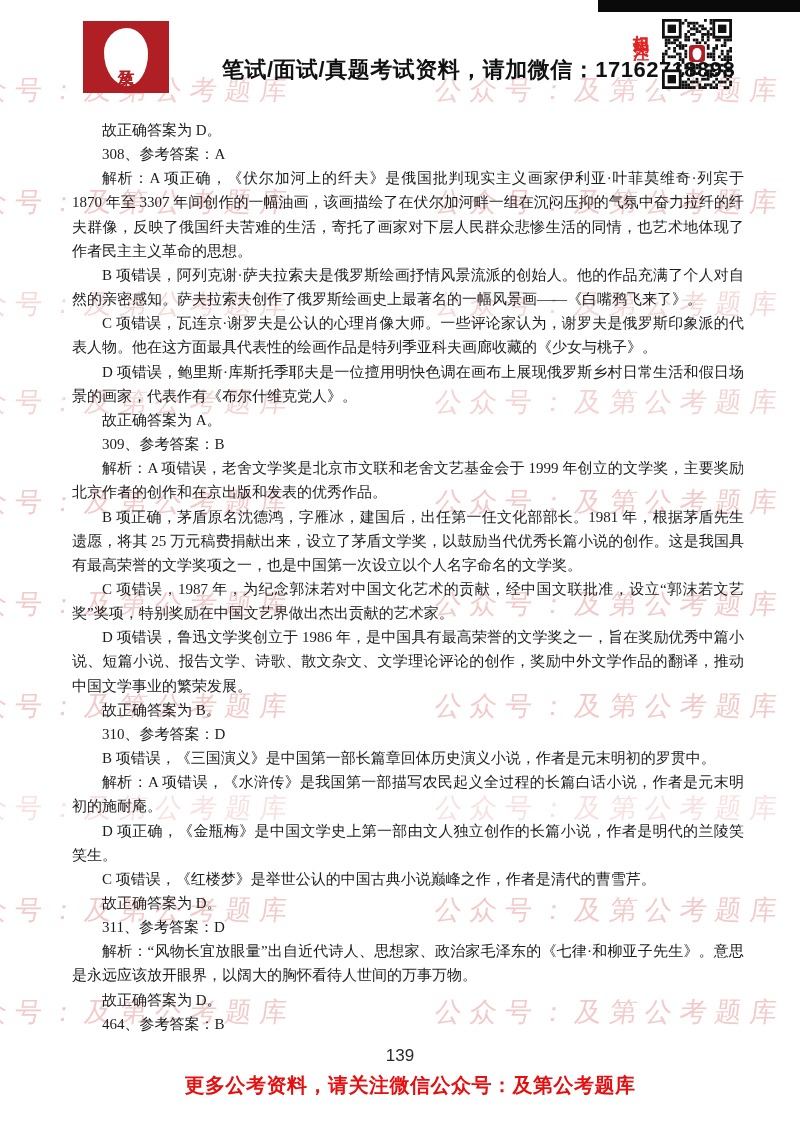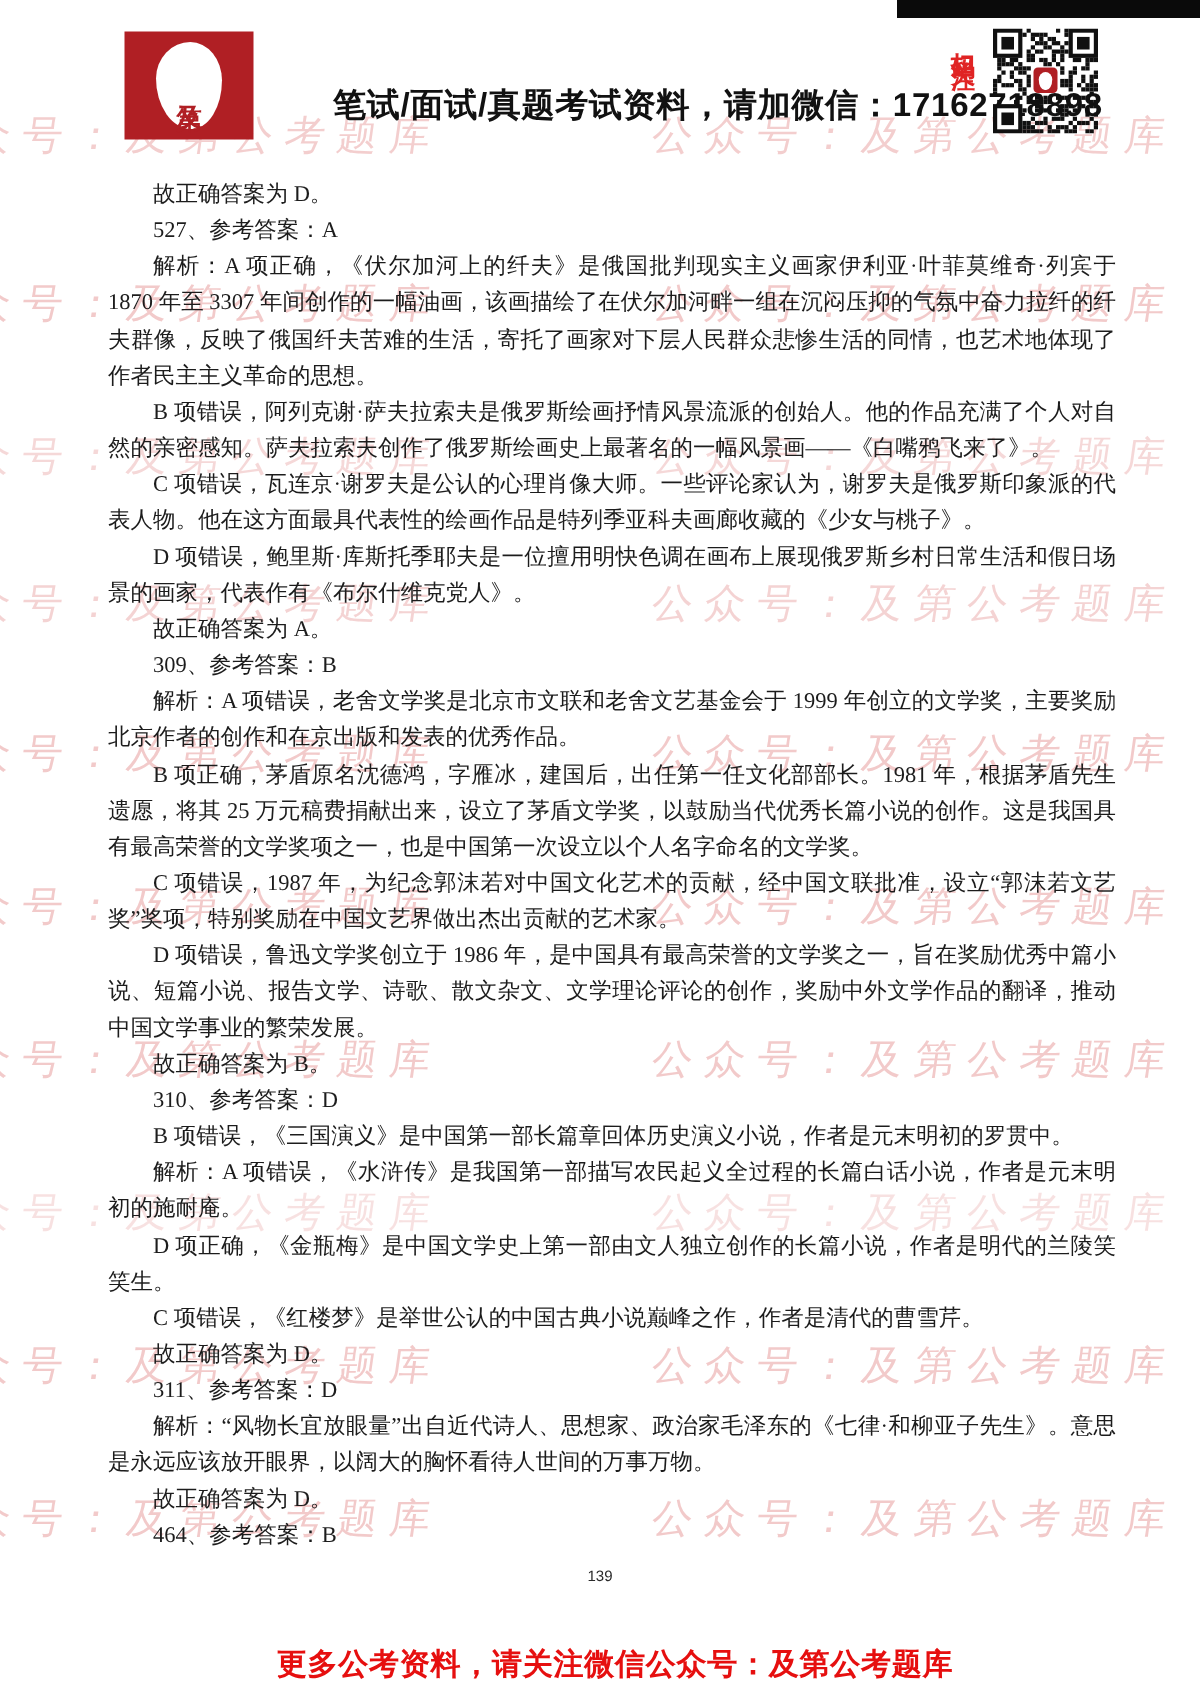--- a/index.html
+++ b/index.html
@@ -35,24 +35,24 @@
           font-family:"Liberation Serif",serif;}
 
   
   .content{position:absolute;left:72px;top:118px;width:672px;height:918px;overflow:hidden;
            font-size:15px;line-height:24.15px;text-align:justify;}
   .content p{margin:0;text-indent:2em;}
   .content p.tight{letter-spacing:-0.8px;}
 
   
   .page-num{position:absolute;left:0;top:1046px;width:800px;text-align:center;
-            font-size:10px;color:#2a2a2a;font-family:"Liberation Sans","DejaVu Sans",sans-serif;}
+            font-size:17px;color:#2a2a2a;font-family:"Liberation Sans","DejaVu Sans",sans-serif;}
   .footer-notice{position:absolute;left:20px;top:1072px;width:780px;text-align:center;
                  font-weight:bold;font-size:20px;letter-spacing:.5px;
-                 font-family:"Liberation Sans","DejaVu Sans",sans-serif;margin-top:24px;}
+                 font-family:"Liberation Sans","DejaVu Sans",sans-serif;}
 </style>
 </head>
 <body>
 
 <div class="page">
 
   <div class="wm-layer">
       <div class="wm-row" style="top: 72px; opacity: 0.5; color: rgb(232, 159, 159);">公众号：及第公考题库　　　　公众号：及第公考题库</div>
       <div class="wm-row" style="top: 184px; opacity: 0.55; color: rgb(232, 159, 159);">公众号：及第公考题库　　　　公众号：及第公考题库</div>
       <div class="wm-row" style="top: 286px; opacity: 0.4; color: rgb(232, 159, 159);">公众号：及第公考题库　　　　公众号：及第公考题库</div>
@@ -286,21 +286,21 @@
         <rect x="2.8" y="53.199999999999996" width="14" height="14" fill="#ffffff"></rect>
         <rect x="5.6" y="56" width="8.399999999999999" height="8.399999999999999" fill="#101010"></rect>
       </svg>
     <div class="qr-logo" style="background: rgb(176, 31, 36);">
       <div class="blob"></div>
     </div>
   </div>
 
   <div class="content">
       <p>故正确答案为 D。</p>
-      <p>527、参考答案：A</p>
+      <p>308、参考答案：A</p>
       <p>解析：A 项正确，《伏尔加河上的纤夫》是俄国批判现实主义画家伊利亚·叶菲莫维奇·列宾于 1870 年至 3307 年间创作的一幅油画，该画描绘了在伏尔加河畔一组在沉闷压抑的气氛中奋力拉纤的纤夫群像，反映了俄国纤夫苦难的生活，寄托了画家对下层人民群众悲惨生活的同情，也艺术地体现了作者民主主义革命的思想。</p>
       <p>B 项错误，阿列克谢·萨夫拉索夫是俄罗斯绘画抒情风景流派的创始人。他的作品充满了个人对自然的亲密感知。萨夫拉索夫创作了俄罗斯绘画史上最著名的一幅风景画——《白嘴鸦飞来了》。</p>
       <p>C 项错误，瓦连京·谢罗夫是公认的心理肖像大师。一些评论家认为，谢罗夫是俄罗斯印象派的代表人物。他在这方面最具代表性的绘画作品是特列季亚科夫画廊收藏的《少女与桃子》。</p>
       <p>D 项错误，鲍里斯·库斯托季耶夫是一位擅用明快色调在画布上展现俄罗斯乡村日常生活和假日场景的画家，代表作有《布尔什维克党人》。</p>
       <p>故正确答案为 A。</p>
       <p>309、参考答案：B</p>
       <p>解析：A 项错误，老舍文学奖是北京市文联和老舍文艺基金会于 1999 年创立的文学奖，主要奖励北京作者的创作和在京出版和发表的优秀作品。</p>
       <p>B 项正确，茅盾原名沈德鸿，字雁冰，建国后，出任第一任文化部部长。1981 年，根据茅盾先生遗愿，将其 25 万元稿费捐献出来，设立了茅盾文学奖，以鼓励当代优秀长篇小说的创作。这是我国具有最高荣誉的文学奖项之一，也是中国第一次设立以个人名字命名的文学奖。</p>
       <p>C 项错误，1987 年，为纪念郭沫若对中国文化艺术的贡献，经中国文联批准，设立“郭沫若文艺奖”奖项，特别奖励在中国文艺界做出杰出贡献的艺术家。</p>
       <p>D 项错误，鲁迅文学奖创立于 1986 年，是中国具有最高荣誉的文学奖之一，旨在奖励优秀中篇小说、短篇小说、报告文学、诗歌、散文杂文、文学理论评论的创作，奖励中外文学作品的翻译，推动中国文学事业的繁荣发展。</p>

